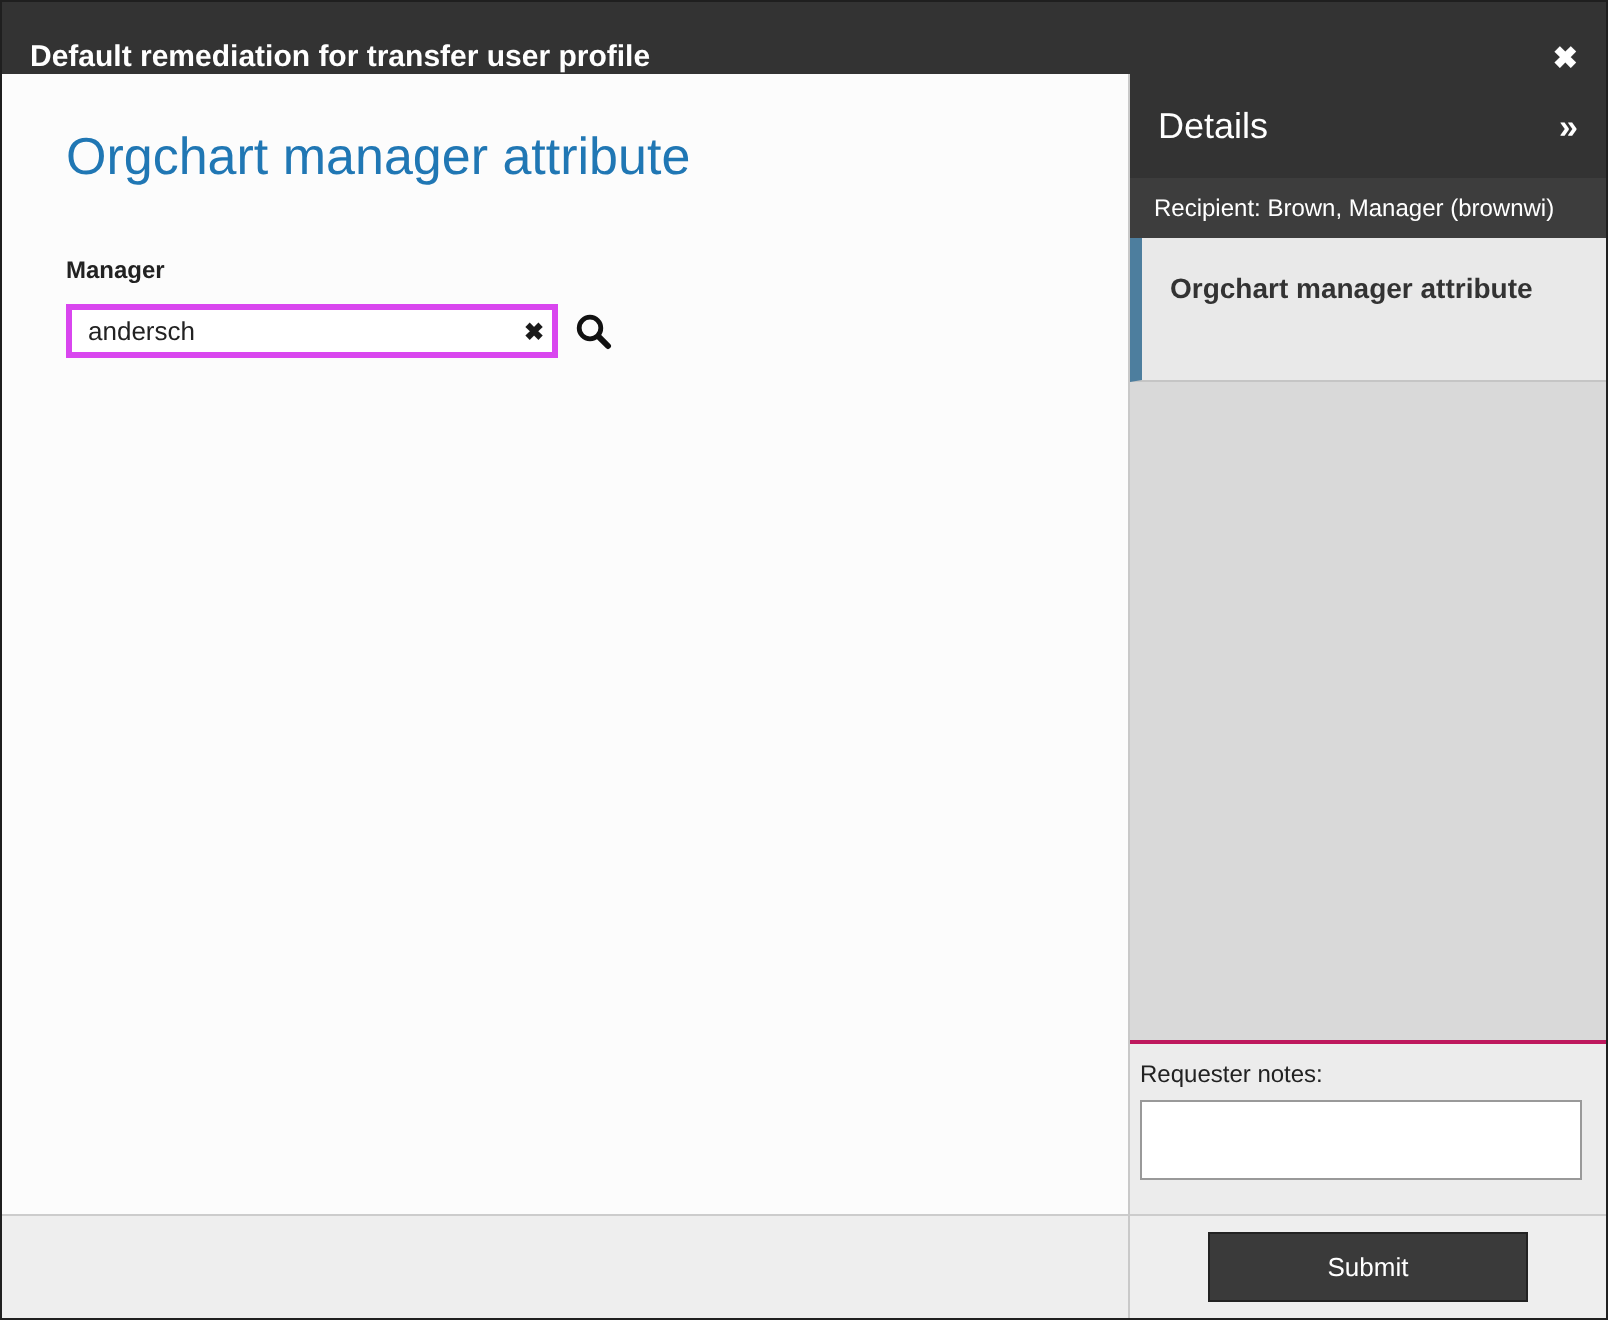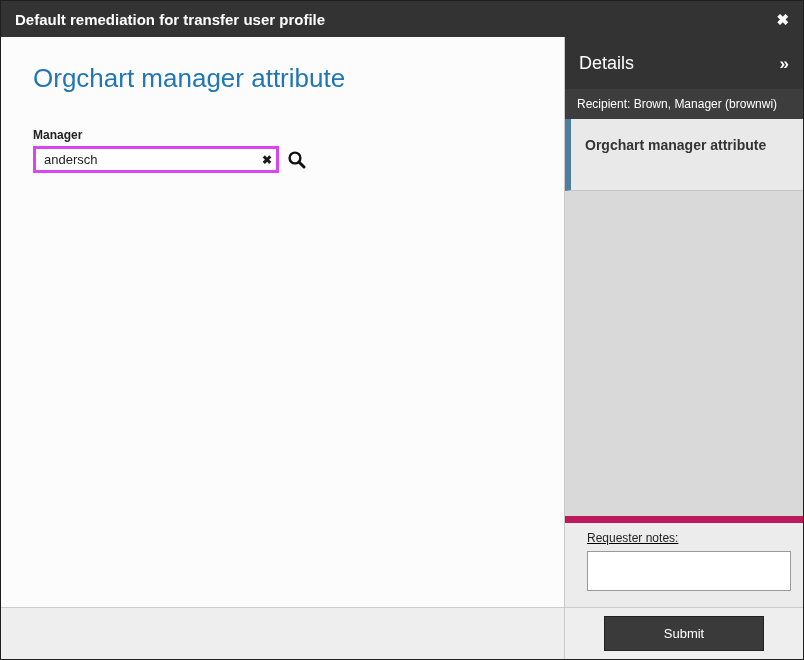--- a/index.html
+++ b/index.html
@@ -14,21 +14,21 @@
     display: flex;
     flex-direction: column;
     border: 1px solid #1f1f1f;
   }
   
   .titlebar {
     height: 36px;
     background: #333333;
     color: #ffffff;
     display: flex;
-    align-items: center;
+    align-items: flex-end;
     justify-content: space-between;
     padding: 0 14px;
     flex: 0 0 auto;
   }
   .titlebar-text {
     font-size: 15px;
     font-weight: bold;
   }
   .titlebar-close {
     font-size: 15px;
@@ -58,21 +58,21 @@
   .page-heading {
     font-size: 26px;
     font-weight: 400;
     color: #2077b4;
     margin-bottom: 34px;
   }
   .field-label {
     font-size: 12px;
     font-weight: bold;
     color: #222222;
-    margin-bottom: 4px;
+    margin-bottom: 10px;
   }
   .field-row {
     display: flex;
     align-items: center;
   }
   .input-wrap {
     position: relative;
     width: 246px;
   }
   .text-input {
@@ -158,23 +158,22 @@
     color: #333333;
   }
   .sidebar-body {
     flex: 1;
     background: #d9d9d9;
     min-height: 0;
   }
   .notes-section {
     flex: 0 0 auto;
     background: #ececec;
-    border-top: 7px solid #be185d;
-    padding: 8px 12px 12px 22px;
-    text-decoration: underline;
+    border-top: 2px solid #be185d;
+    padding: 8px 12px 12px 5px;
   }
   .notes-label {
     font-size: 12px;
     color: #222222;
     margin-bottom: 6px;
   }
   .notes-textarea {
     width: 100%;
     height: 40px;
     border: 1px solid #999999;

